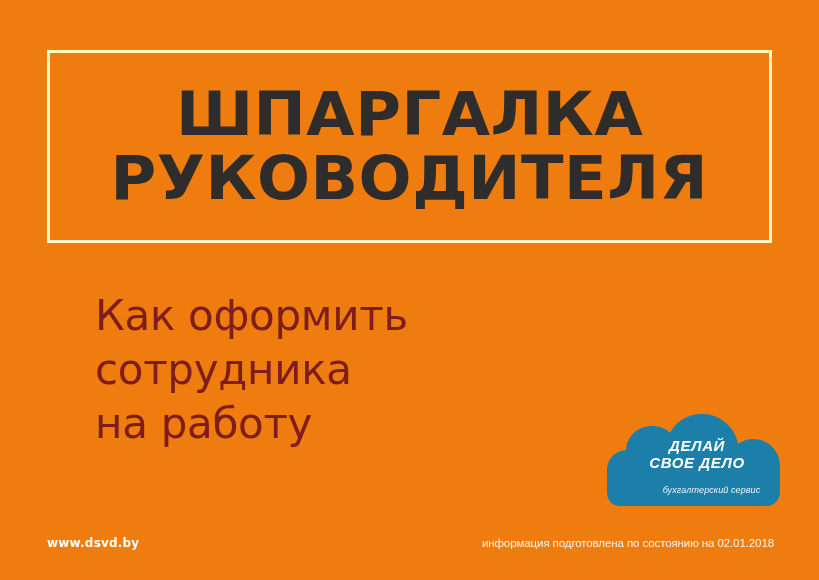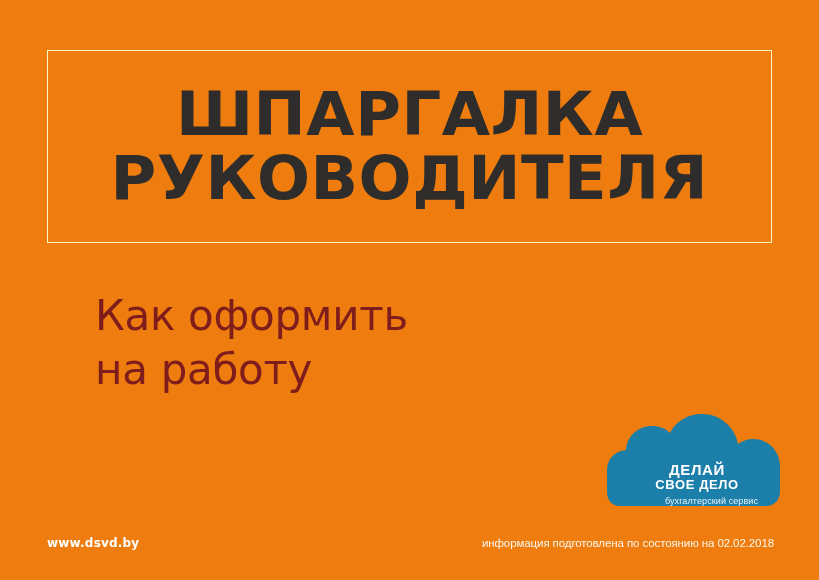--- a/index.html
+++ b/index.html
@@ -23,21 +23,21 @@
     overflow: hidden;
   }
 
   
   .title-frame {
     position: absolute;
     left: 47px;
     top: 50px;
     width: 725px;
     height: 193px;
-    border: 1px solid #fef9c3;
+    border: 3px solid #fef9c3;
     box-sizing: border-box;
     display: flex;
     flex-direction: column;
     align-items: center;
     justify-content: center;
   }
 
   .title-line {
     color: #2e2d2b;
     font-family: "DejaVu Sans", "Liberation Sans", sans-serif;
@@ -91,38 +91,40 @@
   .cloud-text {
     position: absolute;
     left: 0;
     top: 0;
     width: 180px;
     height: 92px;
     display: flex;
     flex-direction: column;
     align-items: center;
     justify-content: flex-end;
+    padding-bottom: 11px;
     box-sizing: border-box;
     color: #ffffff;
     text-align: center;
+    font-style: italic;
   }
   .cloud-l1 {
     font-family: "Liberation Sans", sans-serif;
     font-weight: bold;
     font-size: 15px;
     letter-spacing: 0.6px;
     line-height: 1.12;
   }
   .cloud-l2 {
     font-family: "Liberation Sans", sans-serif;
     font-weight: bold;
-    font-size: 13px;
+    font-size: 15px;
     letter-spacing: 0.6px;
     line-height: 1.12;
-    margin-bottom: 3px;
+    margin-bottom: 13px;
   }
   .cloud-l3 {
     font-family: "Liberation Sans", sans-serif;
     font-weight: normal;
     font-size: 9px;
     letter-spacing: 0.1px;
     color: #eaf4fa;
     margin-left: 29px;
   }
 
@@ -162,20 +164,21 @@
 
 <div id="poster">
 
   <div class="title-frame">
     <div class="title-line title-line-1">ШПАРГАЛКА</div>
     <div class="title-line title-line-2">РУКОВОДИТЕЛЯ</div>
   </div>
 
   <div class="subtitle">
     <span class="subtitle-line">Как оформить</span>
+    <span class="subtitle-line">сотрудника</span>
     <span class="subtitle-line">на работу</span>
   </div>
 
   <div class="cloud-logo">
     <svg viewBox="0 0 180 92" xmlns="http://www.w3.org/2000/svg">
       <path d="M13 92
                C5 92 0 86 0 78
                L0 56
                C0 45 8 37 19 36
                C20 22 31 12 45 12
@@ -190,16 +193,16 @@
     </svg>
     <div class="cloud-text">
       <div class="cloud-l1">ДЕЛАЙ</div>
       <div class="cloud-l2">СВОЕ ДЕЛО</div>
       <div class="cloud-l3">бухгалтерский сервис</div>
     </div>
   </div>
 
   <div class="footer">
     <div class="site-url">www.dsvd.by</div>
-    <div class="prepared-note">информация подготовлена по состоянию на 02.02.2018</div>
+    <div class="prepared-note">информация подготовлена по состоянию на 02.01.2018</div>
   </div>
 
 </div>
 
 </body></html>

